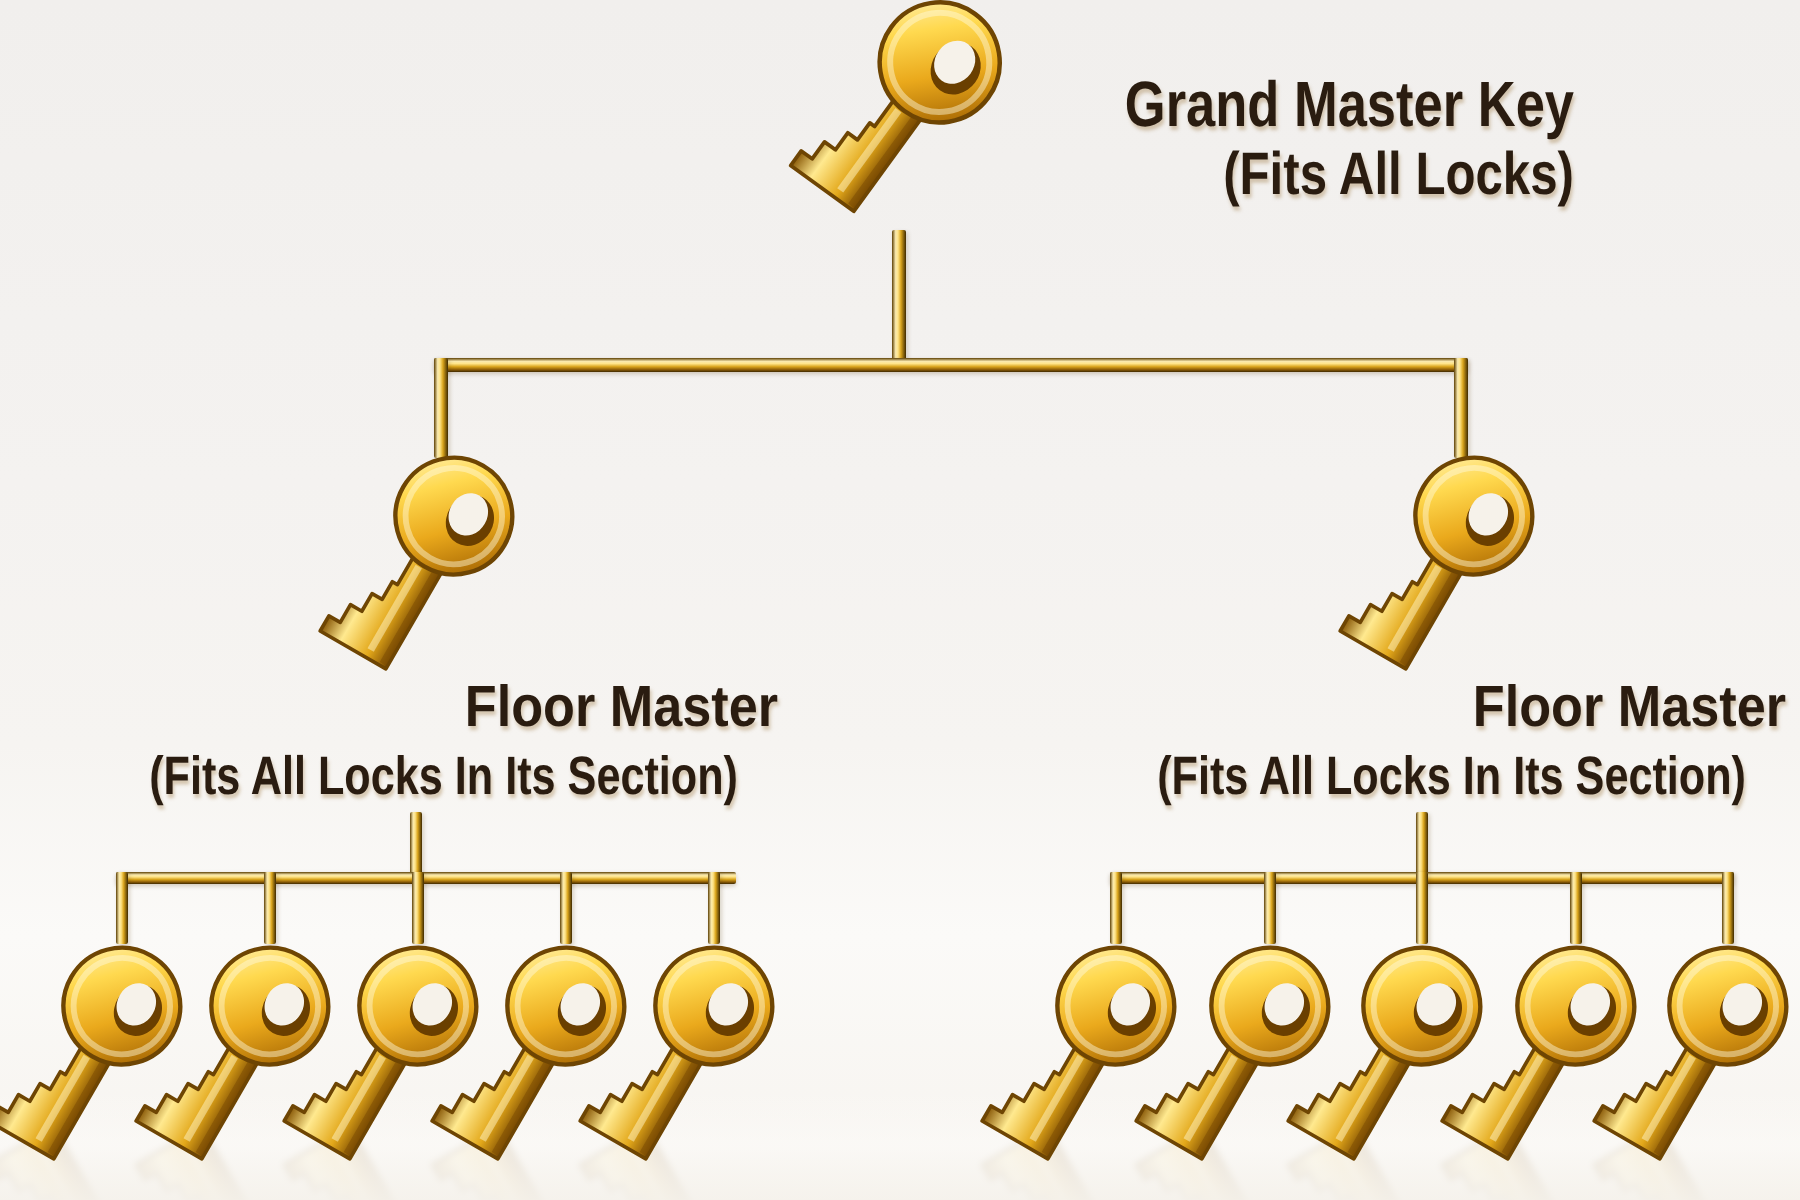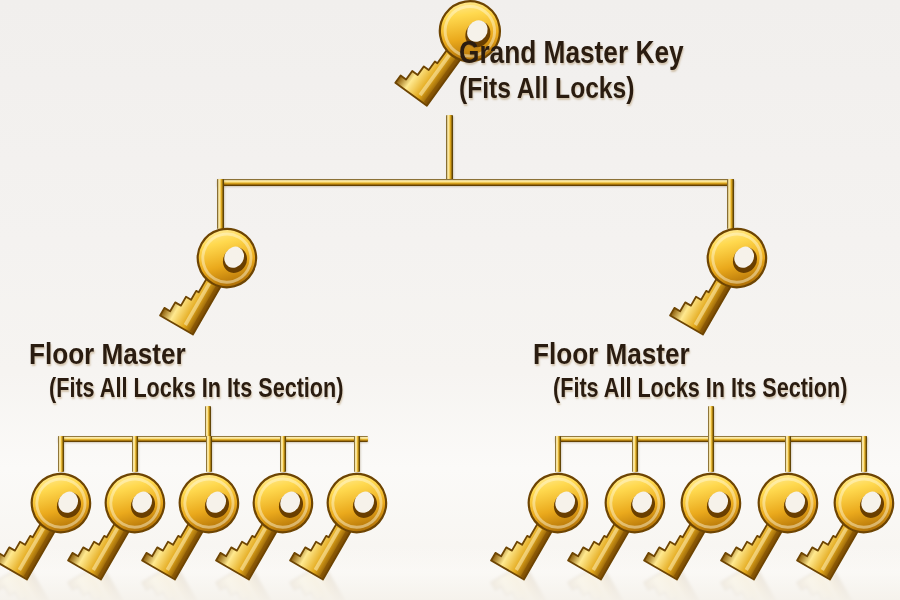--- a/index.html
+++ b/index.html
@@ -30,21 +30,21 @@
   .reflection{
     position:absolute;z-index:1;top:548px;width:73px;height:124px;
     transform:scaleY(-1);opacity:.22;filter:blur(1.5px);
   }
   
   #floor{
     position:absolute;left:0;top:545px;width:900px;height:55px;z-index:3;
     background:linear-gradient(180deg,rgba(255,255,255,0) 0%,rgba(253,252,250,.55) 50%,rgba(245,242,236,.9) 100%);
   }
   
-  .lbl{position:absolute;width:400px;text-align:left;color:#2a1c10;font-weight:700;z-index:6;
+  .lbl{position:absolute;width:400px;text-align:right;color:#2a1c10;font-weight:700;z-index:6;
        text-shadow:1px 2px 2px rgba(150,110,50,.35);}
   .lbl .line{white-space:nowrap;}
   #root-label{left:423px;top:33px;}
   #root-label .l1{font-size:32px;line-height:38px;transform:scaleX(.82);}
   #root-label .l2{font-size:30px;line-height:34px;transform:scaleX(.82);}
   .section-label .l1{font-size:29px;line-height:35px;transform:scaleX(.9);}
   .section-label .l2{font-size:27px;line-height:32px;transform:scaleX(.8);}
   #section-left-label{left:9px;top:337px;}
   #section-right-label{left:513px;top:337px;}
 </style>

